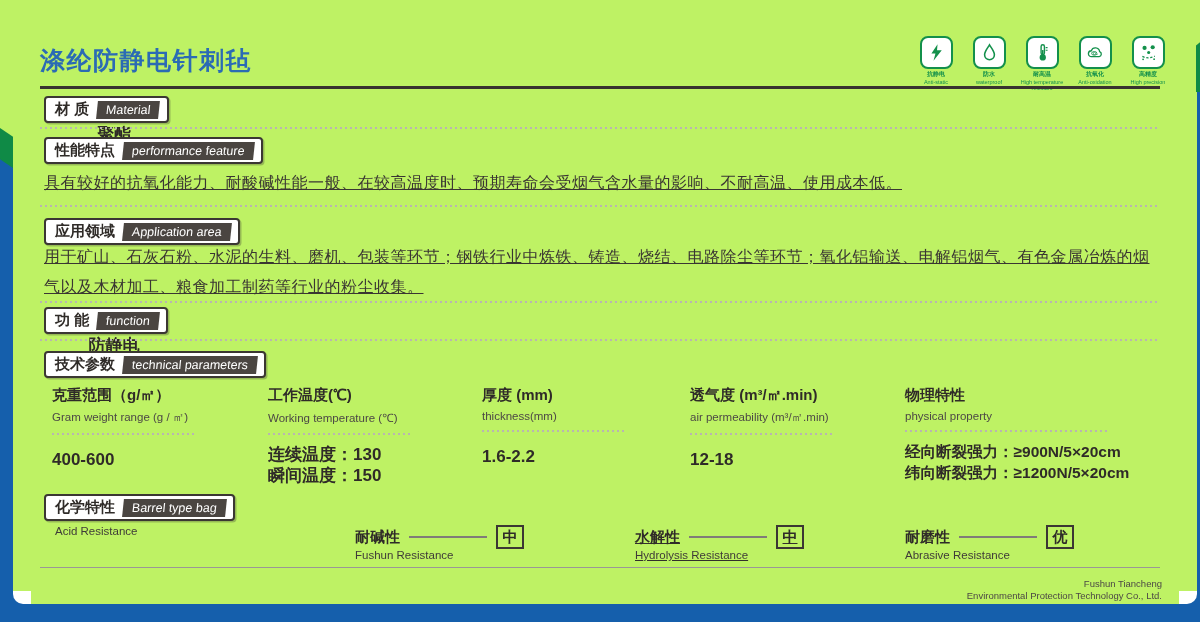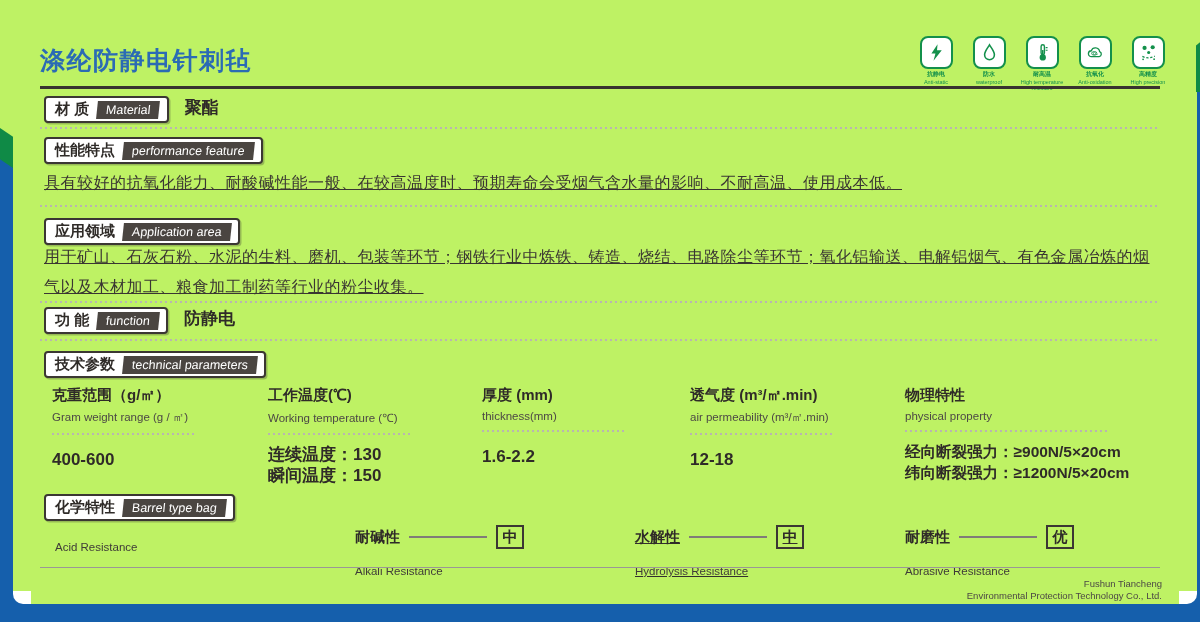--- a/index.html
+++ b/index.html
@@ -32,21 +32,21 @@
   .badge-zh{font-size:6px;color:#13904b;margin-top:2px;font-weight:bold;line-height:7px;}
   .badge-en{font-size:5.5px;color:#13904b;text-align:center;line-height:6px;margin-top:1px;}
 
   .hr-dark{position:absolute;left:40px;width:1120px;top:86px;height:3px;background:#38332f;z-index:3;}
   .hr-thin{position:absolute;left:40px;width:1120px;top:567px;height:1px;background:#9a9795;z-index:3;}
 
   .dotted{position:absolute;left:40px;width:1120px;height:2px;z-index:3;
         background-image:repeating-linear-gradient(90deg,#b9b5b1 0 2px,transparent 2px 5px);}
 
   
-  .section-row{position:absolute;left:44px;display:flex;align-items:flex-start;z-index:3;}
+  .section-row{position:absolute;left:44px;display:flex;align-items:center;z-index:3;flex-direction:column;}
   .label-box{display:inline-flex;align-items:center;border:2px solid #3b3733;border-radius:4px;
         background:#fff;padding:2px 7px 2px 9px;box-shadow:1.5px 1.5px 0 rgba(59,55,51,.30);}
   .label-zh{font-weight:bold;font-size:15px;color:#2f2b28;white-space:pre;}
   .label-en{background:#4a4541;color:#fff;font-size:12.5px;padding:2px 9px;margin-left:8px;
         transform:skewX(-6deg);white-space:nowrap;}
   .inline-value{font-weight:bold;font-size:17px;margin-left:16px;color:#2f2b28;}
 
   .para{position:absolute;left:44px;width:1110px;font-size:16px;line-height:30px;color:#3a3632;
         letter-spacing:.5px;z-index:3;text-decoration:underline;}
 
@@ -60,21 +60,21 @@
   .param-val{font-size:17px;font-weight:bold;color:#2f2b28;line-height:21px;}
   .param-val.small{font-size:15.5px;line-height:21px;}
 
   
   .chem-item{position:absolute;top:525px;z-index:3;}
   .chem-top{display:flex;align-items:center;}
   .chem-zh{font-size:15px;font-weight:bold;color:#2f2b28;}
   .chem-line{width:78px;height:2px;background:#807c78;margin:0 9px;}
   .chem-box{min-width:20px;height:20px;border:2px solid #3b3733;display:flex;align-items:center;
         justify-content:center;font-size:15px;font-weight:bold;color:#2f2b28;padding:0 2px;}
-  .chem-en{font-size:11.5px;color:#3f3b38;margin-top:16px;}
+  .chem-en{font-size:11.5px;color:#3f3b38;margin-top:0;}
 
   .footer{position:absolute;right:48px;top:578px;text-align:right;font-size:9.5px;color:#4c4845;
         line-height:12px;z-index:3;}
 </style>
 </head>
 <body>
 
 <div class="page">
 
   <div class="strip-blue-left"></div>
@@ -234,21 +234,21 @@
 
   <div class="chem-item" style="left:55px;">
     <div class="chem-en">Acid Resistance</div>
   </div>
   <div class="chem-item" style="left:355px;">
     <div class="chem-top">
       <span class="chem-zh">耐碱性</span>
       <span class="chem-line"></span>
       <span class="chem-box">中</span>
     </div>
-    <div class="chem-en">Alkali Resistance</div>
+    <div class="chem-en">Fushun Resistance</div>
   </div>
   <div class="chem-item" style="left:635px;text-decoration:underline;">
     <div class="chem-top">
       <span class="chem-zh">水解性</span>
       <span class="chem-line"></span>
       <span class="chem-box">中</span>
     </div>
     <div class="chem-en">Hydrolysis Resistance</div>
   </div>
   <div class="chem-item" style="left:905px;">

